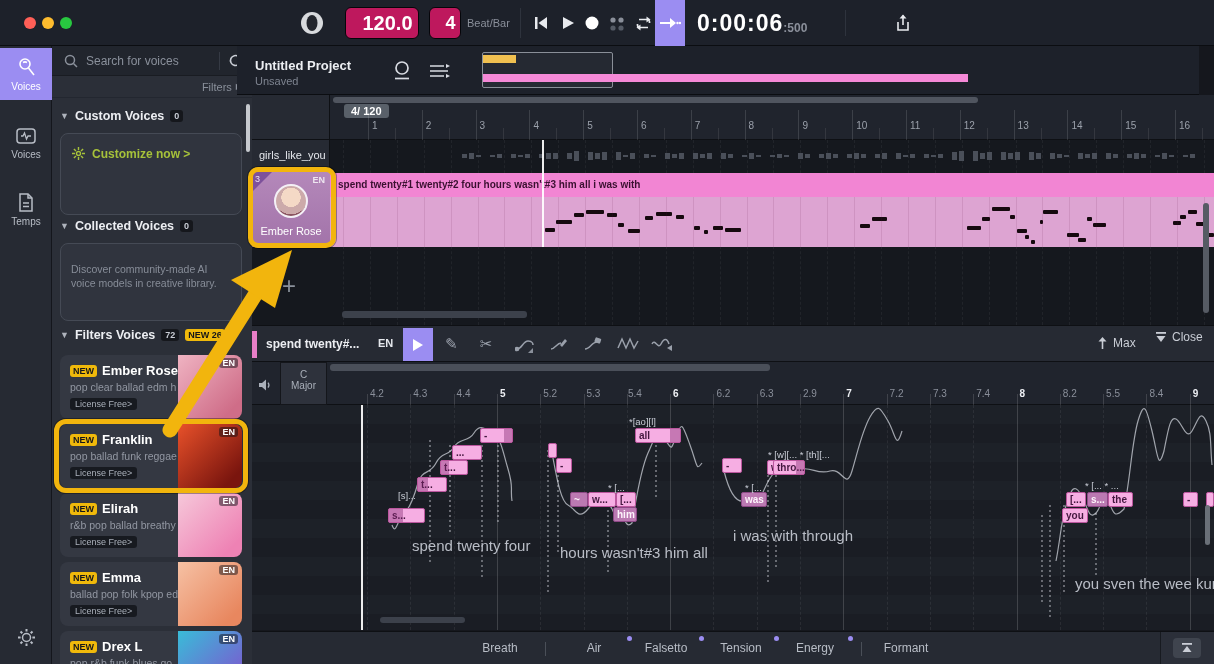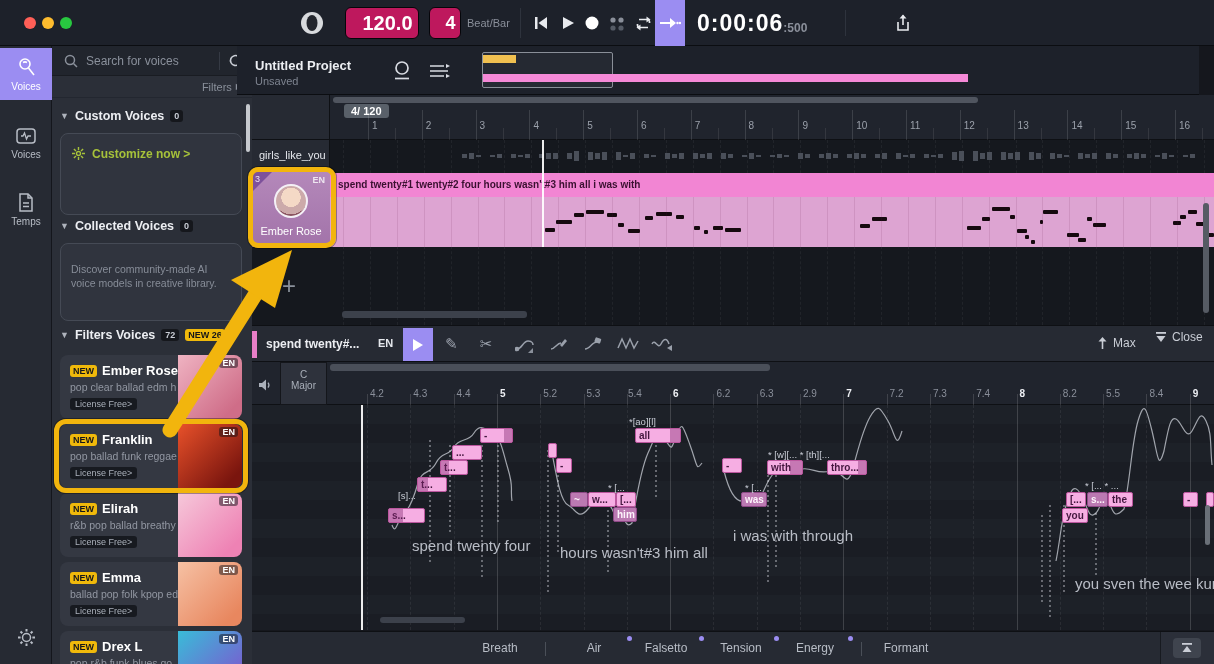--- a/index.html
+++ b/index.html
@@ -783,21 +783,21 @@
         <div class="pnote" style="left: 296px; top: 38px; width: 9px;"></div>
         <div class="pnote" style="left: 304px; top: 53px; width: 16px;">-</div>
         <div class="pnote dark" style="left: 318px; top: 87px; width: 18px;">~</div>
         <div class="pnote" style="left: 336px; top: 87px; width: 28px;">w...</div>
         <div class="pnote" style="left: 364px; top: 87px; width: 20px;">[...</div>
         <div class="pnote dark" style="left: 361px; top: 102px; width: 24px;">him</div>
         <div class="pnote" style="left: 383px; top: 23px; width: 46px;">all<div class="pcap" style="right: 0px; width: 10px;"></div></div>
         <div class="pnote" style="left: 470px; top: 53px; width: 20px;">-</div>
         <div class="pnote dark" style="left: 489px; top: 87px; width: 26px;">was</div>
         <div class="pnote" style="left: 515px; top: 55px; width: 36px;">with<div class="pcap" style="right: 0px; width: 12px;"></div></div>
-        <div class="pnote" style="left: 575px; top: 55px; width: 40px;">thro...<div class="pcap" style="right: 0px; width: 8px;"></div></div>
+        <div class="pnote" style="left: 521px; top: 55px; width: 32px;">thro...<div class="pcap" style="right: 0px; width: 8px;"></div></div>
         <div class="pnote" style="left: 810px; top: 103px; width: 26px;">you</div>
         <div class="pnote" style="left: 814px; top: 87px; width: 20px;">[...</div>
         <div class="pnote dark" style="left: 835px; top: 87px; width: 21px;">s...</div>
         <div class="pnote" style="left: 856px; top: 87px; width: 25px;">the</div>
         <div class="pnote" style="left: 931px; top: 87px; width: 15px;">-</div>
         <div class="pnote" style="left: 954px; top: 87px; width: 8px;"></div>
       </div>
     <div id="overlay-layer">
         <div class="phon" style="left: 146px; top: 85px;">[s]...</div>
         <div class="phon" style="left: 356px; top: 77px;">* [...</div>

